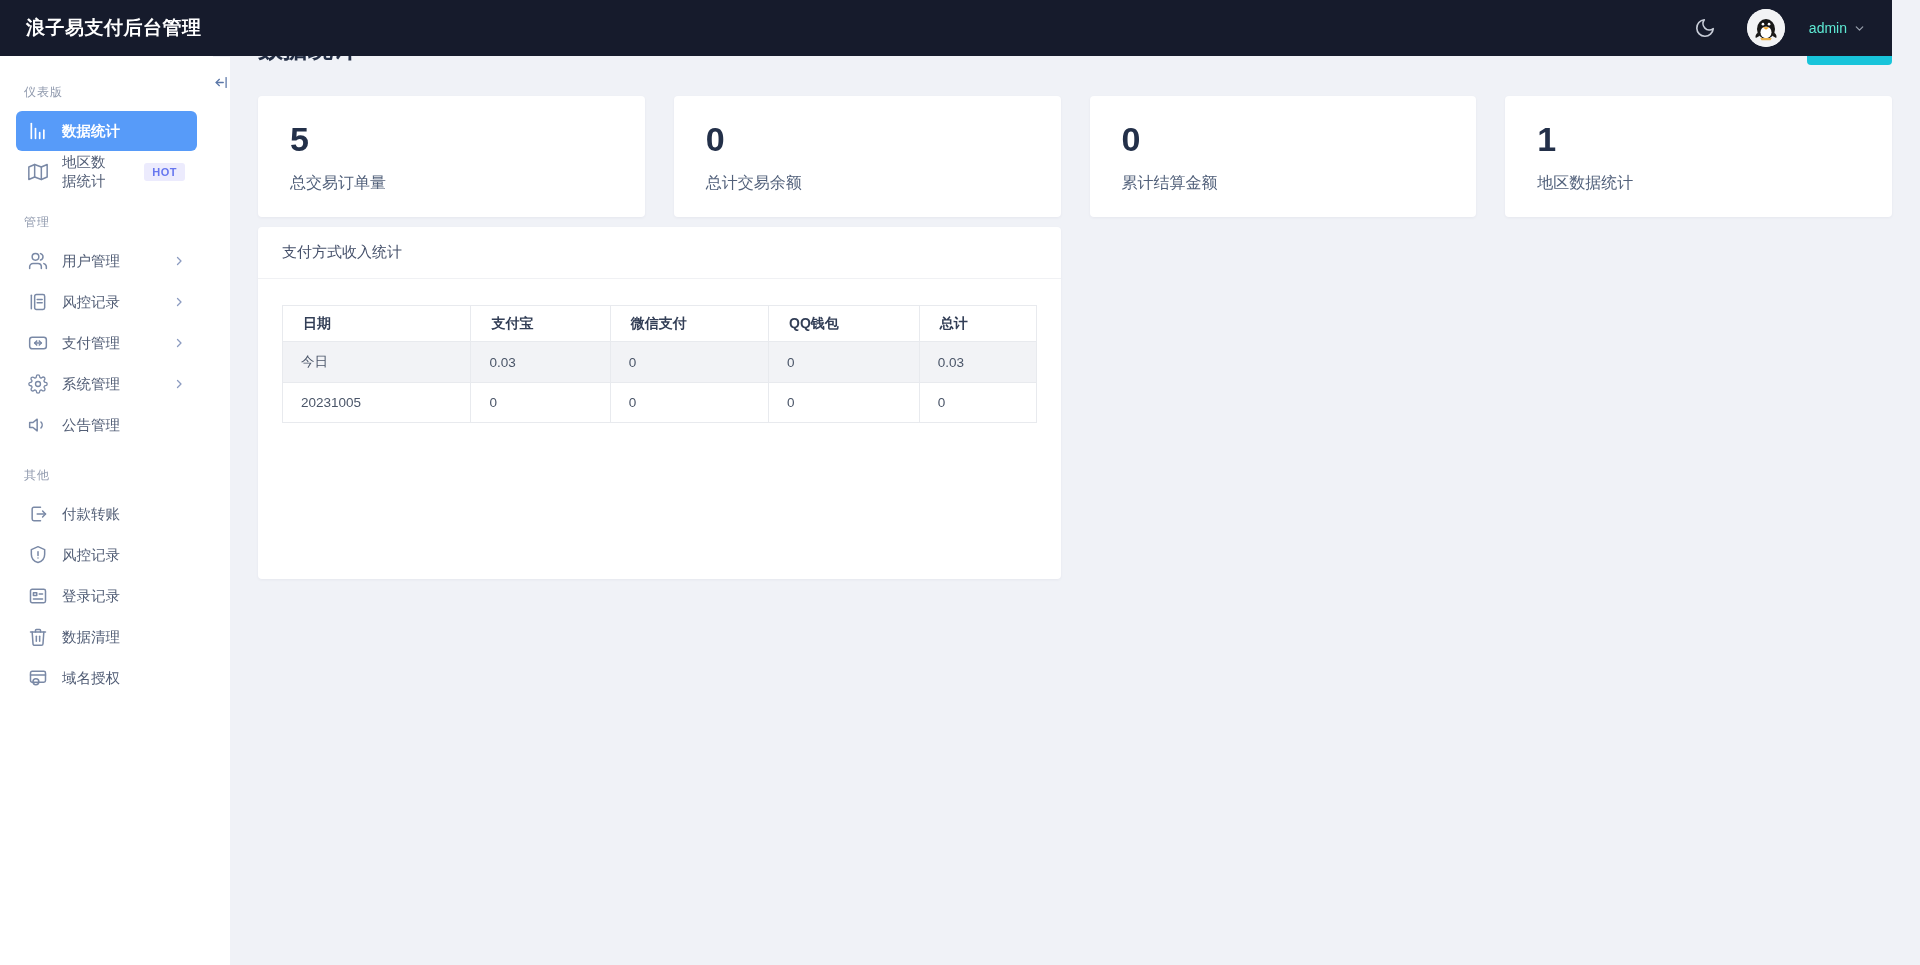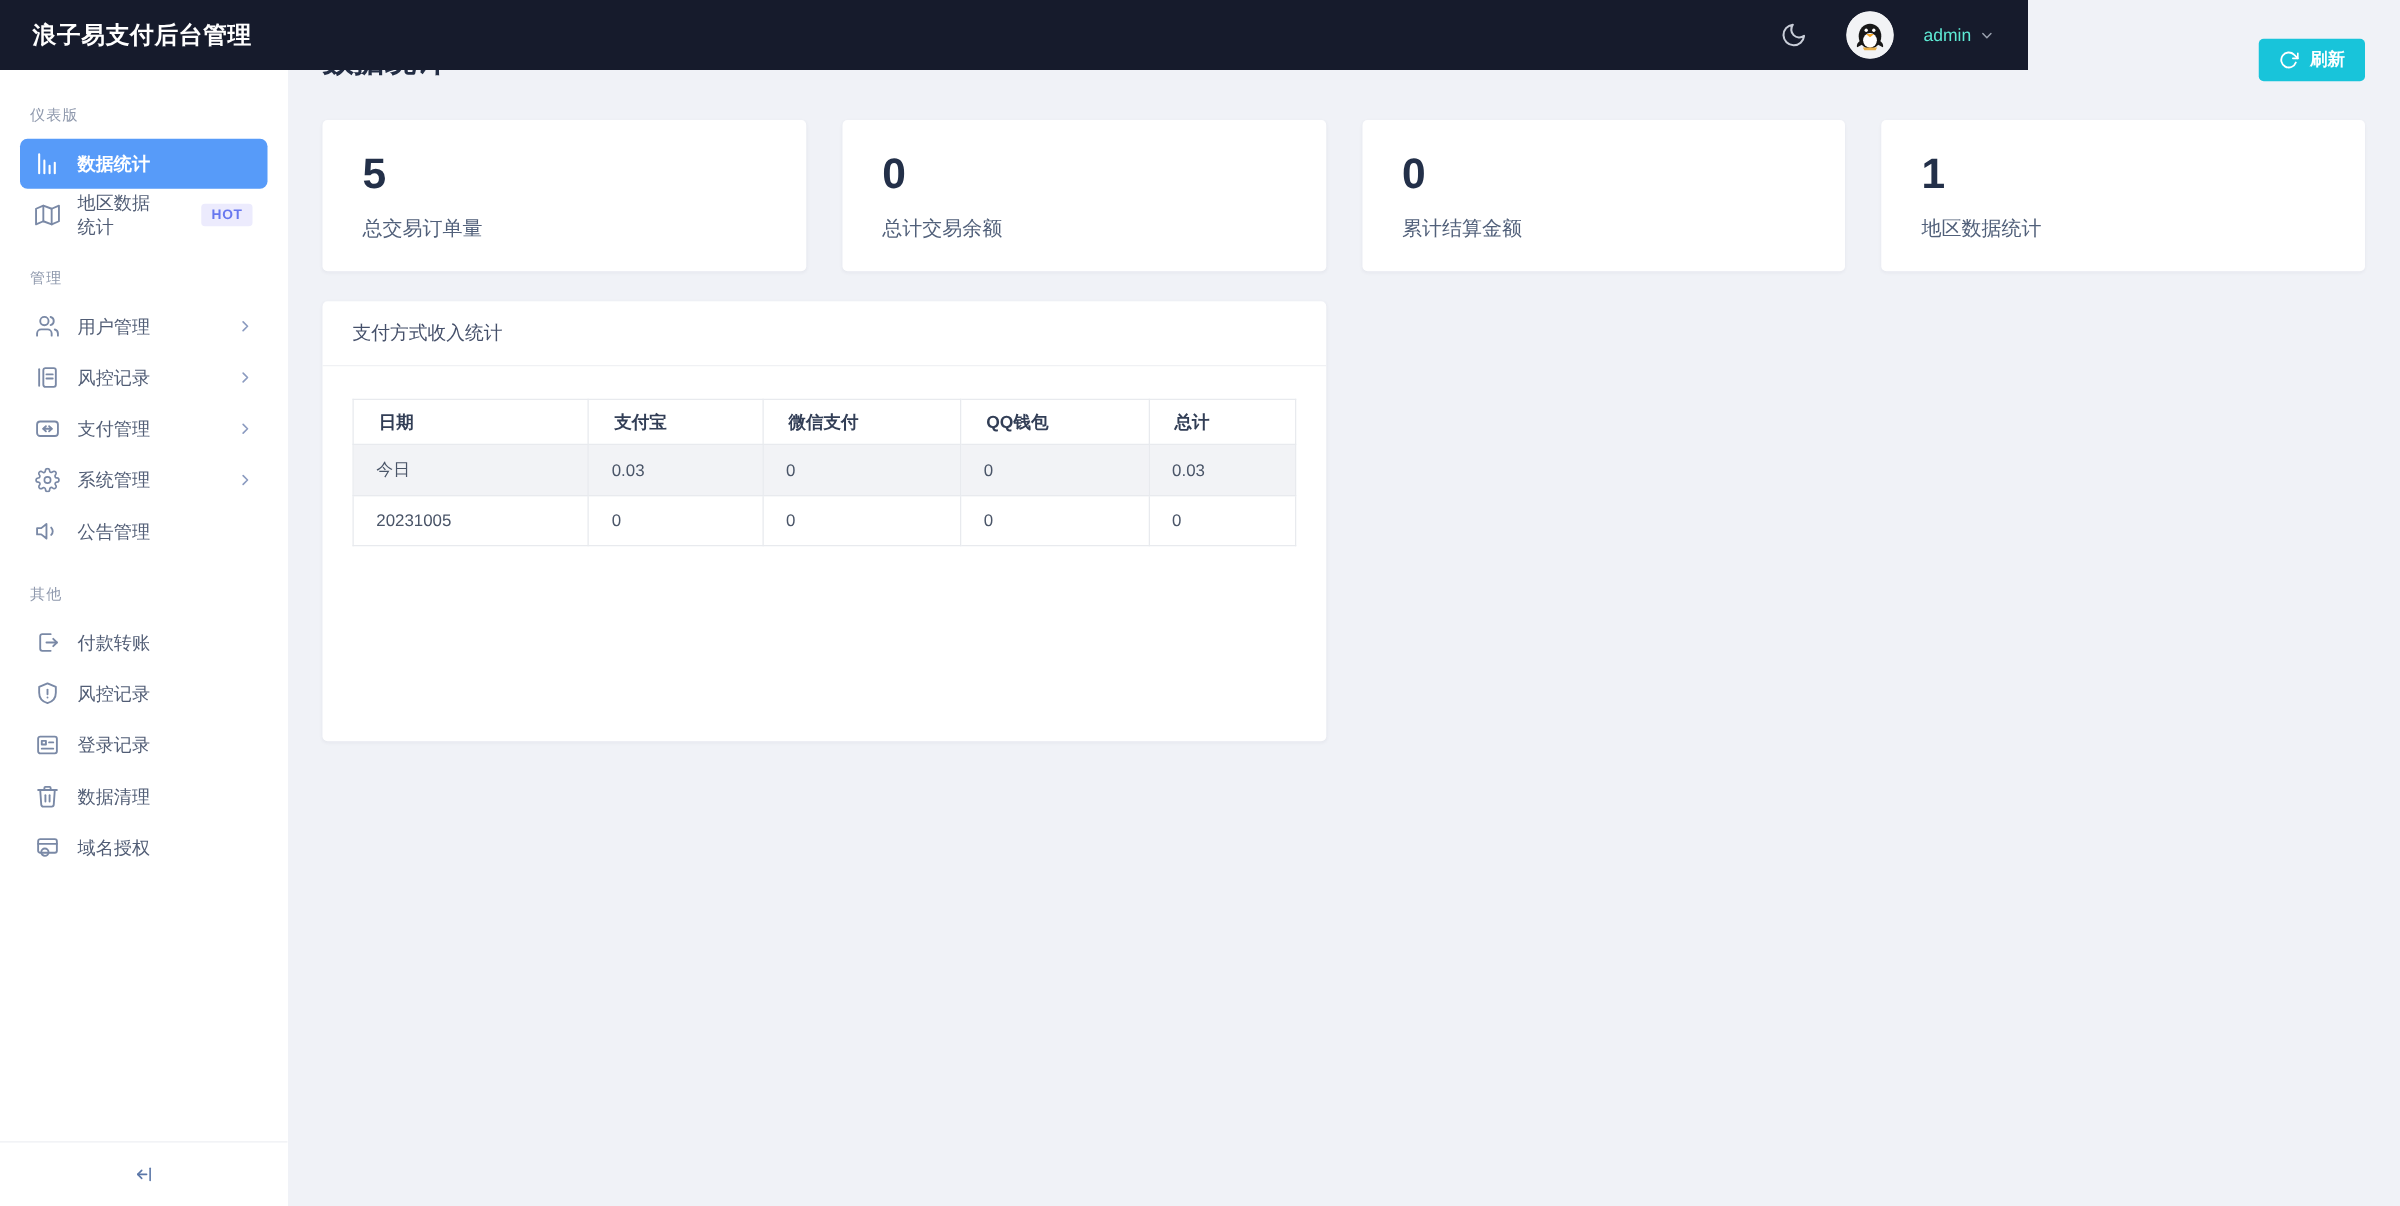--- a/index.html
+++ b/index.html
@@ -1,34 +1,34 @@
 <!DOCTYPE html>
 <html><head>
 <meta charset="utf-8">
 <style>
   * { margin:0; padding:0; box-sizing:border-box; }
   html,body { width:1920px; height:965px; overflow:hidden; }
   body { font-family:"Liberation Sans","DejaVu Sans",sans-serif; background:#f0f2f7; color:#333; }
   svg { display:block; }
 
   
-  .topbar { position:fixed; top:0; left:0; width:1622px; height:56px; background:#161b2c;
+  .topbar { position:fixed; top:0; left:0; width:1892px; height:56px; background:#161b2c;
             display:flex; align-items:center; justify-content:space-between; padding:0 26px; z-index:10; }
   .topbar-title { color:#ffffff; font-size:19px; font-weight:700; letter-spacing:.5px; }
   .topbar-right { display:flex; align-items:center; gap:24px; }
   .icon-btn { width:36px; height:36px; display:flex; align-items:center; justify-content:center;
               color:#c8cdd8; cursor:pointer; border-radius:50%; }
   .avatar { width:38px; height:38px; border-radius:50%; overflow:hidden; cursor:pointer; background:#f2f3f5; }
   .user-chip { display:flex; align-items:center; gap:6px; cursor:pointer; }
   .user-name { color:#5eead4; font-size:14px; }
   .user-chip .chev { color:#9aa1ae; }
 
   
   .sidebar { position:fixed; top:56px; left:0; bottom:0; width:230px; background:#ffffff;
-             display:flex; flex-direction:column; z-index:9; }
+             display:flex; flex-direction:row; z-index:9; }
   .sidebar-scroll { flex:1; overflow:hidden; padding-top:6px; }
   .section-label { margin:22px 24px 10px; font-size:12px; color:#8f99ad; letter-spacing:1px; }
   .side-item { height:40px; margin:1px 16px; padding:0 12px; border-radius:6px; display:flex;
                align-items:center; gap:14px; color:#515d75; font-size:14.5px; cursor:pointer; }
   .side-item .s-icon { color:#7a89a6; flex:0 0 auto; }
   .side-item.active { background:#579bf9; color:#ffffff; font-weight:700; }
   .side-item.active .s-icon { color:#ffffff; }
   .side-item .grow { flex:1; }
   .chev-right { color:#8b9bc0; flex:0 0 auto; }
   .hot-badge { background:#ecebfd; color:#6777ef; font-size:11px; font-weight:700;
@@ -43,21 +43,21 @@
   .refresh-btn { background:#18c4da; color:#ffffff; border:none; border-radius:4px; height:34px;
                  padding:0 16px; font-size:14px; font-weight:700; display:flex; align-items:center;
                  gap:9px; cursor:pointer; font-family:inherit; }
 
   .cards-row { margin-top:28px; display:grid; grid-template-columns:repeat(4,1fr); gap:29px; }
   .stat-card { background:#ffffff; border-radius:4px; height:121px; padding:22px 32px;
                box-shadow:0 1px 3px rgba(30,40,70,.05); }
   .stat-value { font-size:34px; font-weight:700; color:#233049; line-height:42px; }
   .stat-label { margin-top:13px; font-size:16px; color:#51607a; }
 
-  .panels-row { margin-top:24px; display:grid; grid-template-columns:1fr 1fr; gap:29px; }
+  .panels-row { margin-top:10px; display:grid; grid-template-columns:1fr 1fr; gap:29px; }
   .panel { background:#ffffff; border-radius:4px; height:352px; box-shadow:0 1px 3px rgba(30,40,70,.05); }
   .panel-header { height:52px; padding:0 24px; border-bottom:1px solid #f0f1f4; display:flex; align-items:center; }
   .panel-title { font-size:15px; color:#45506a; }
   .panel-body { padding:26px 24px 0; }
 
   table.stats { width:100%; border-collapse:collapse; table-layout:fixed; }
   table.stats th, table.stats td { border:1px solid #e8eaee; text-align:left; }
   table.stats th { padding:8px 20px; font-size:14px; font-weight:700; color:#323e56; height:36px; }
   table.stats td { padding:11px 18px; font-size:13.5px; color:#4a5568; height:40px; }
   tr.striped td { background:#f2f3f6; }

